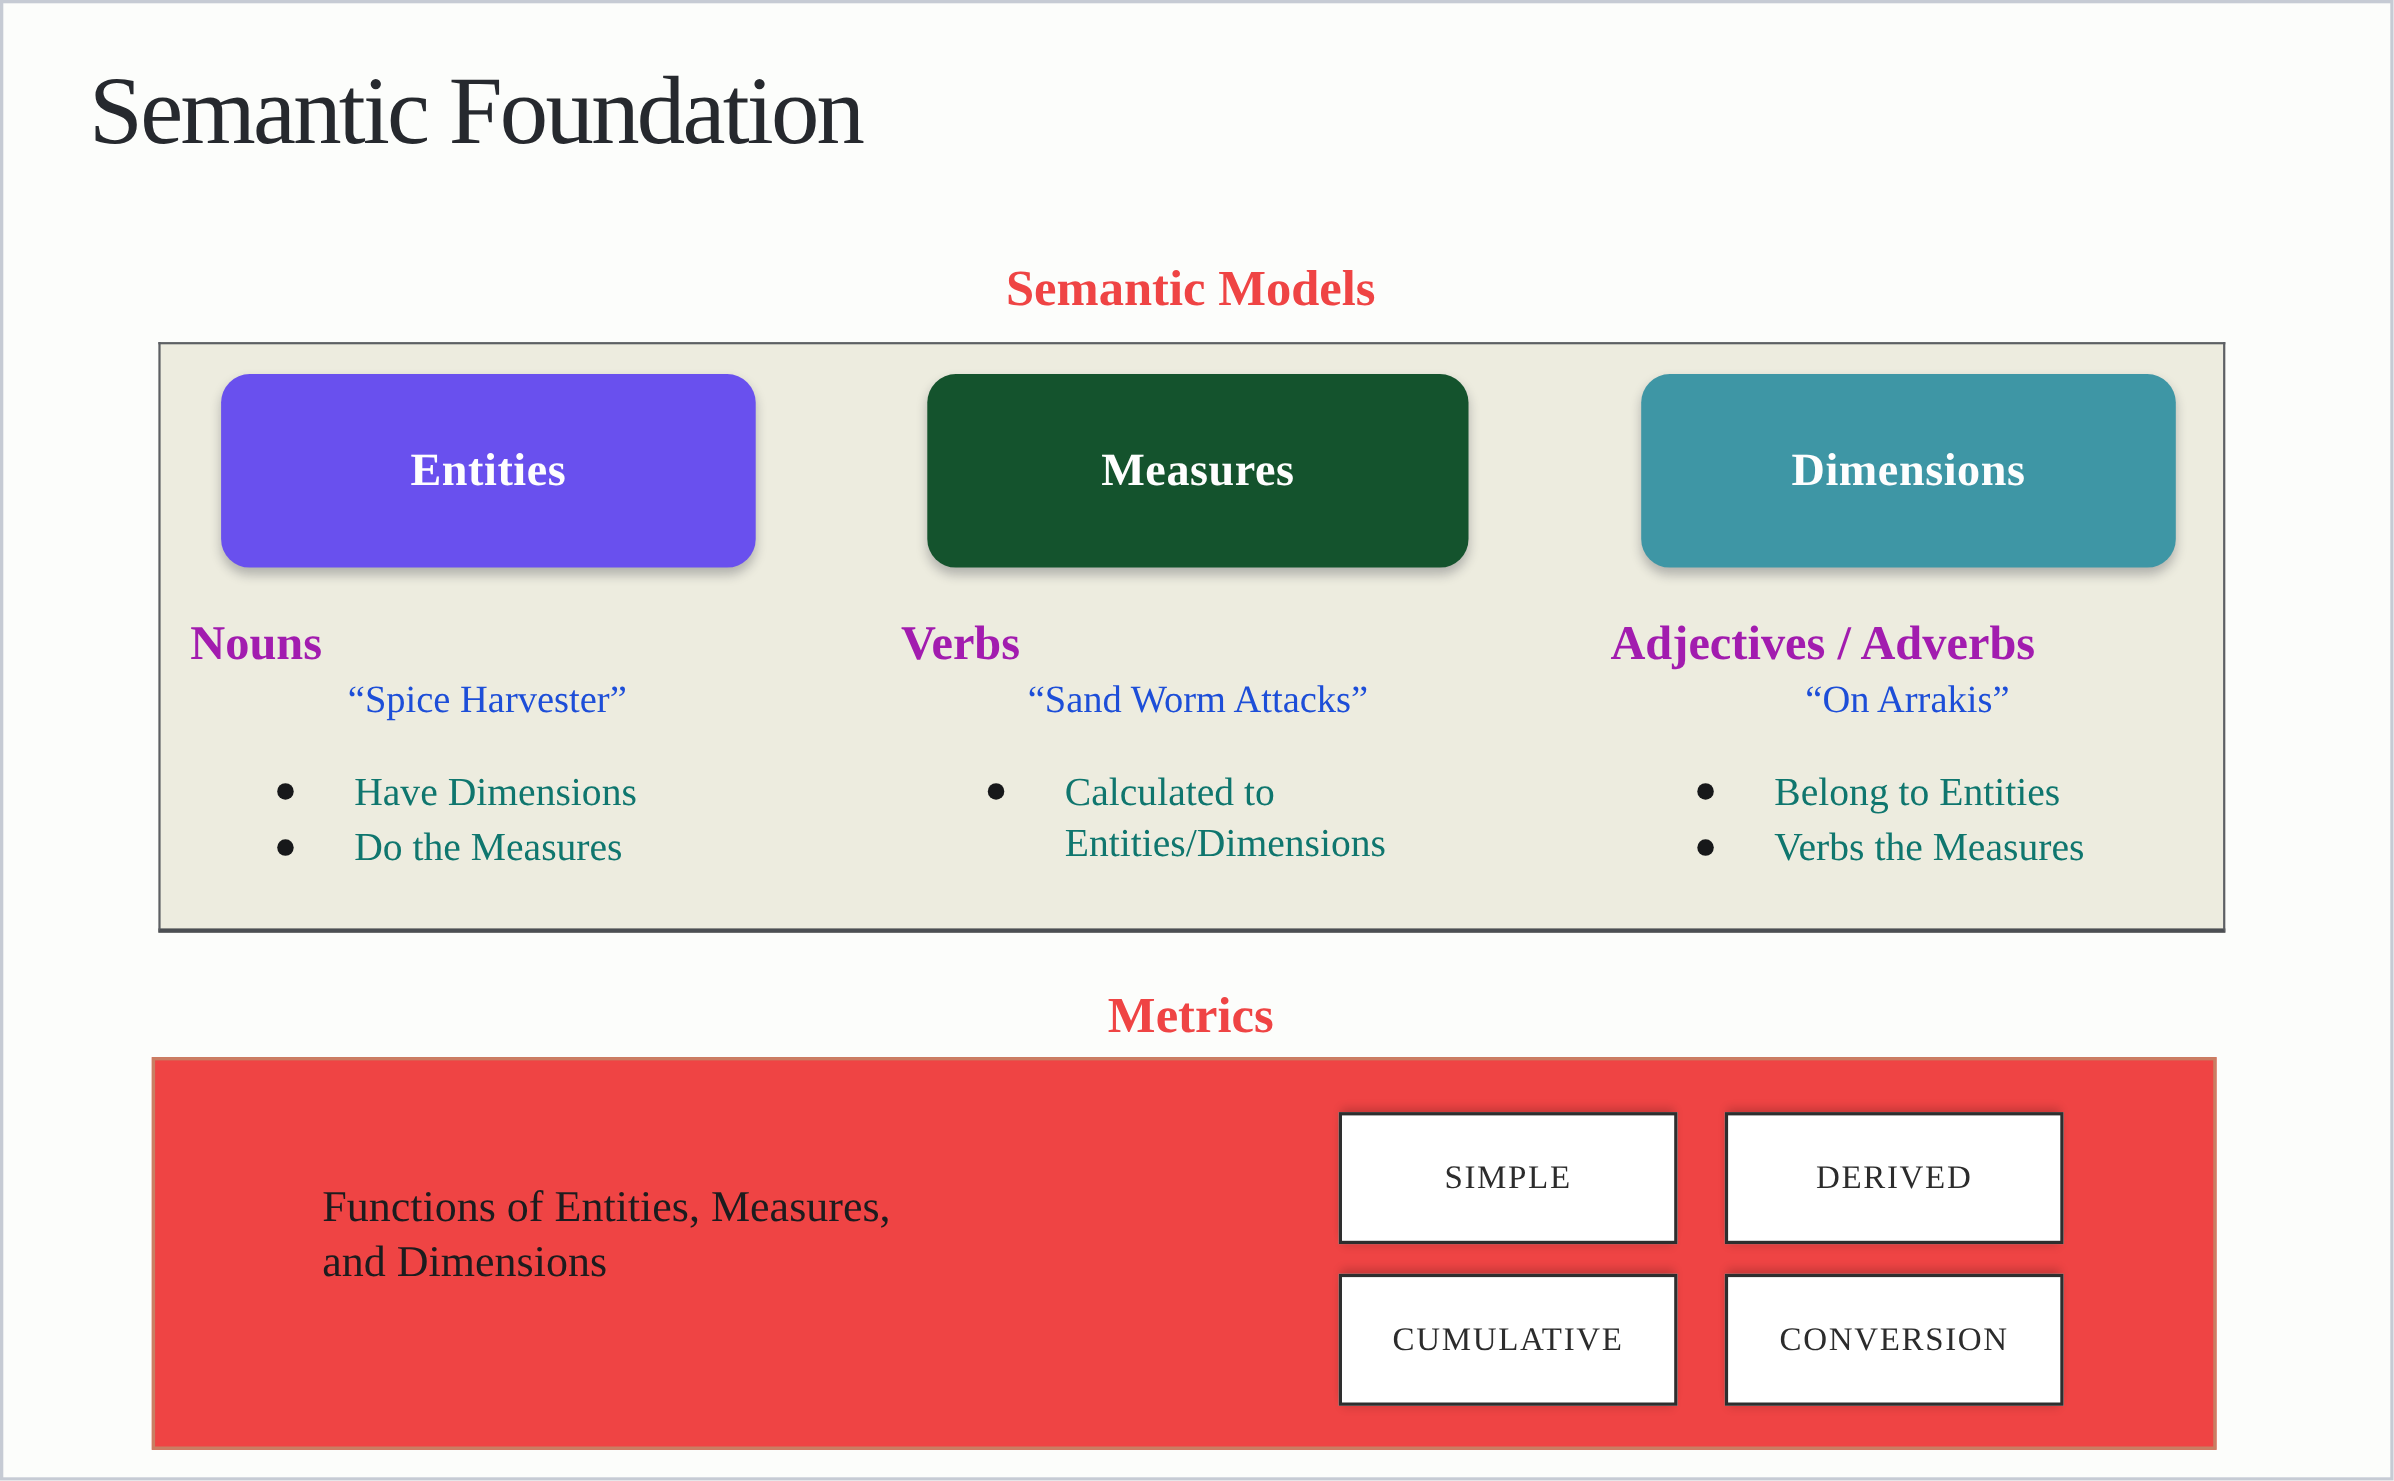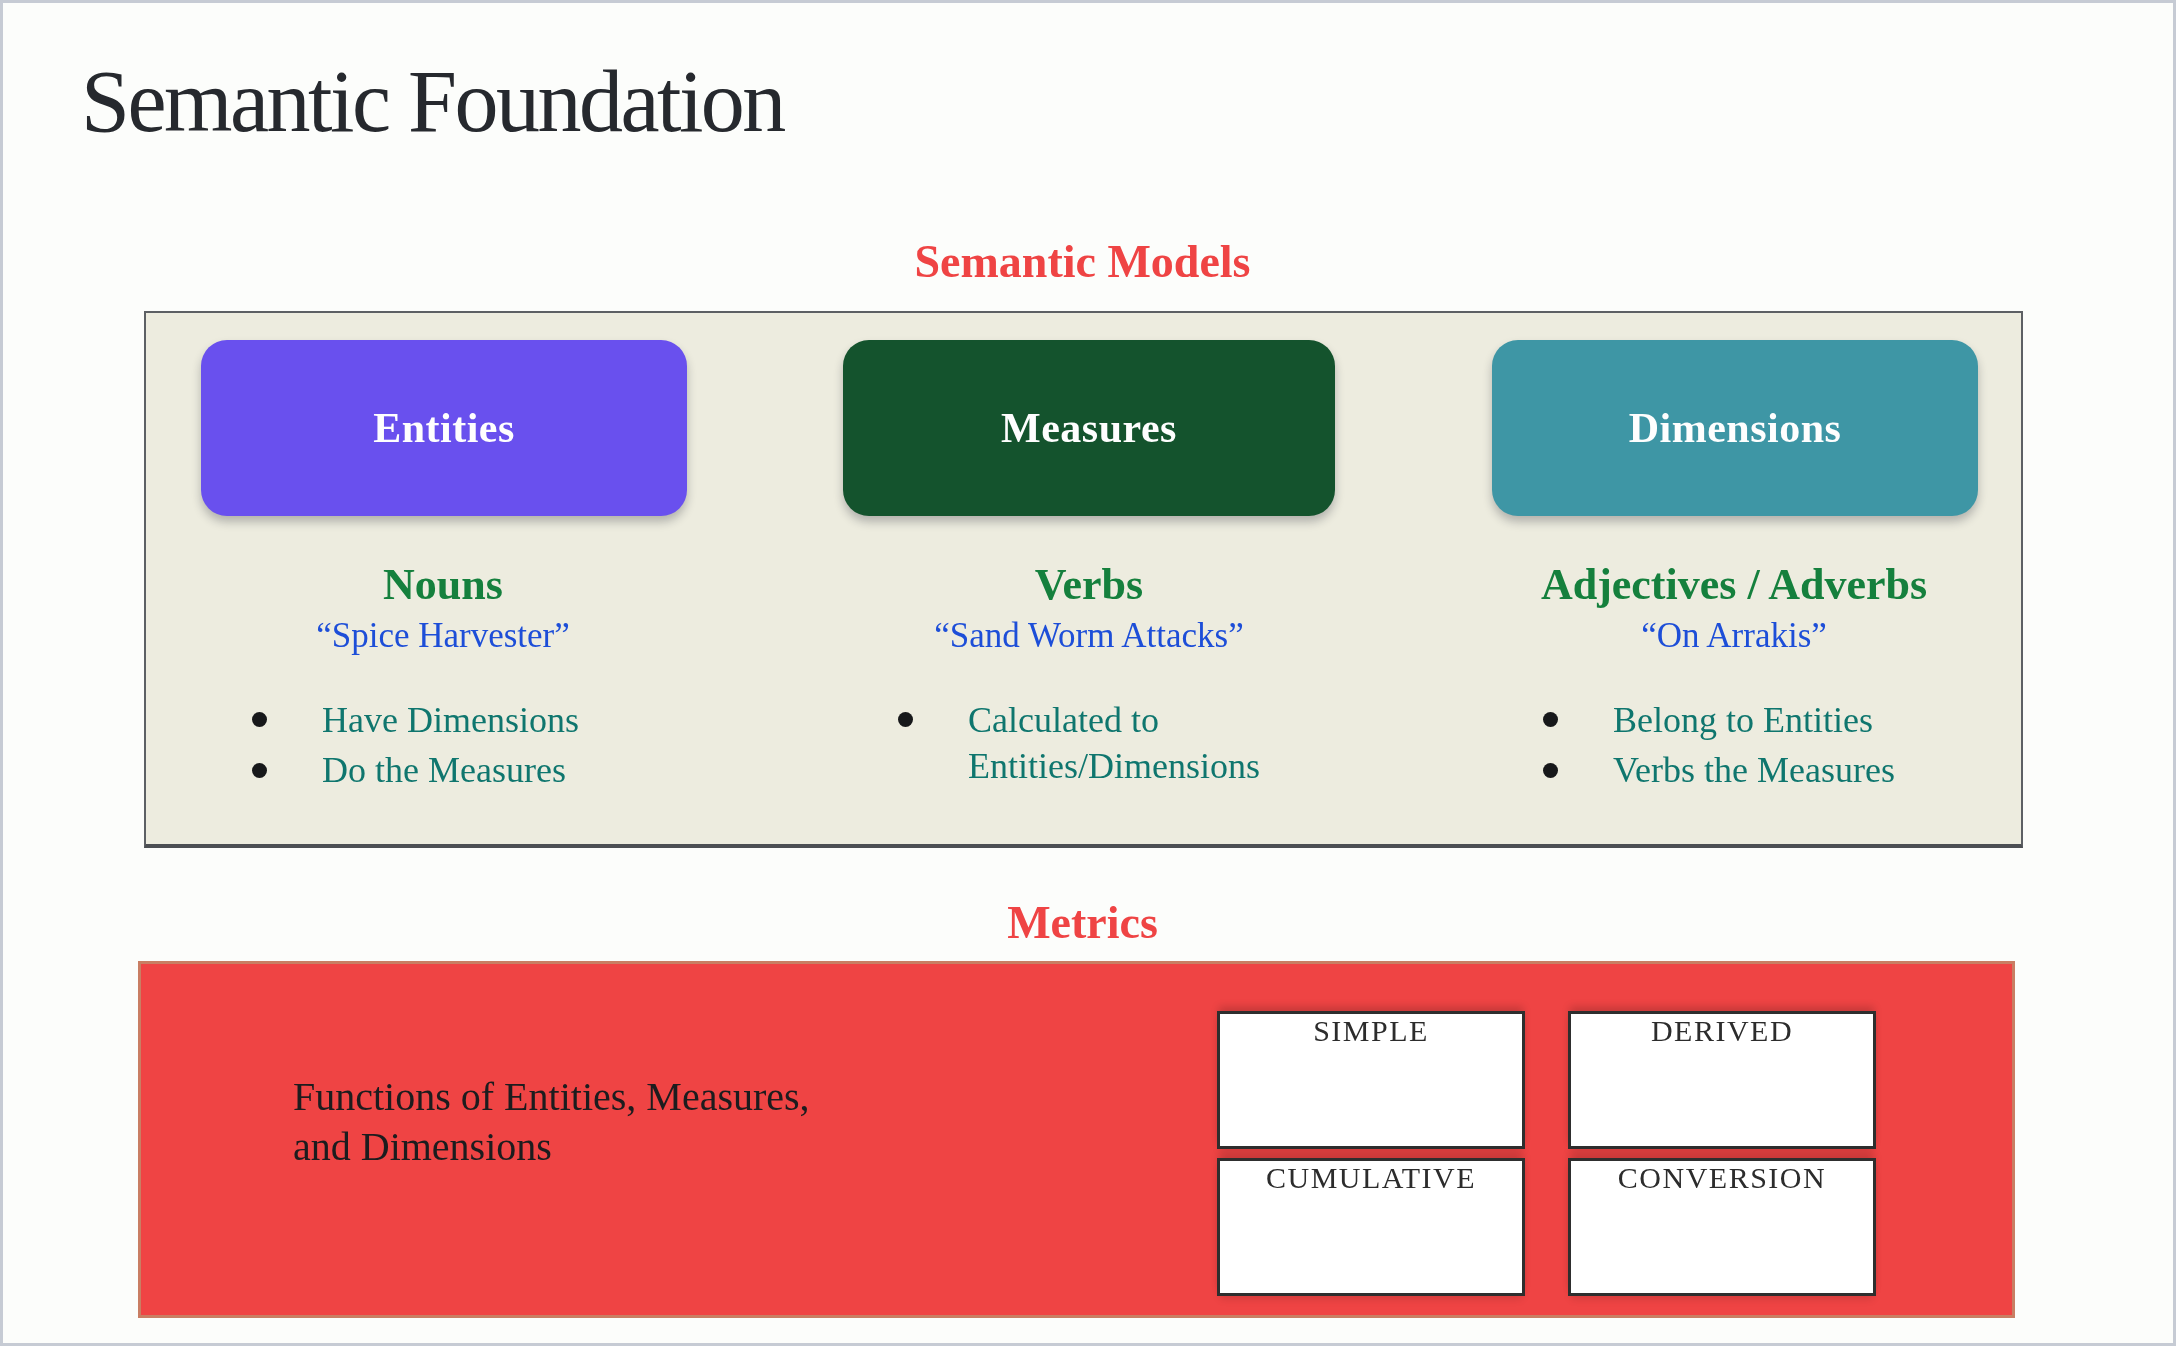--- a/index.html
+++ b/index.html
@@ -55,22 +55,21 @@
   }
 
   .col {
     position:absolute; top:247px; width:540px;
   }
   .col-1 { left:27px; }
   .col-2 { left:673px; }
   .col-3 { left:1318px; }
 
   .col-heading {
-    text-align:center;
-    font-size:44px; font-weight:700; color:#15803d;
+    font-size:44px; font-weight:700; color:#a21caf;
     line-height:1.15;
   }
   .col-example {
     text-align:center;
     font-size:35px; color:#1d4ed8;
     margin-top:4px; line-height:1.2;
   }
   .col-bullets {
     list-style:none; margin:40px 0 0 77px; padding:0;
     font-size:36px; color:#0f766e; line-height:1.28;
@@ -91,25 +90,25 @@
     box-sizing:border-box;
     background:#ef4444;
     border:3px solid #c97e63;
   }
   .metrics-desc {
     position:absolute; left:152px; top:108px;
     font-size:40px; line-height:1.25; color:#1c1c1e;
     white-space:pre-line;
   }
   .mbox {
-    position:absolute; width:308px; height:138px;
+    position:absolute; width:308px; height:120px;
     box-sizing:border-box;
     background:#ffffff;
     border:3px solid #2e2e2e;
-    display:flex; align-items:flex-start; justify-content:center;
+    display:flex; align-items:center; justify-content:center;
     box-shadow:0 -6px 8px -2px rgba(0,0,0,0.18), 0 6px 8px -3px rgba(0,0,0,0.12);
   }
   .mbox-1 { left:1076px; top:47px; }
   .mbox-2 { left:1427px; top:47px; }
   .mbox-3 { left:1076px; top:194px; }
   .mbox-4 { left:1427px; top:194px; }
   .mbox-label {
     font-size:30px; letter-spacing:1.5px; color:#2c2c2c;
   }
 </style>

